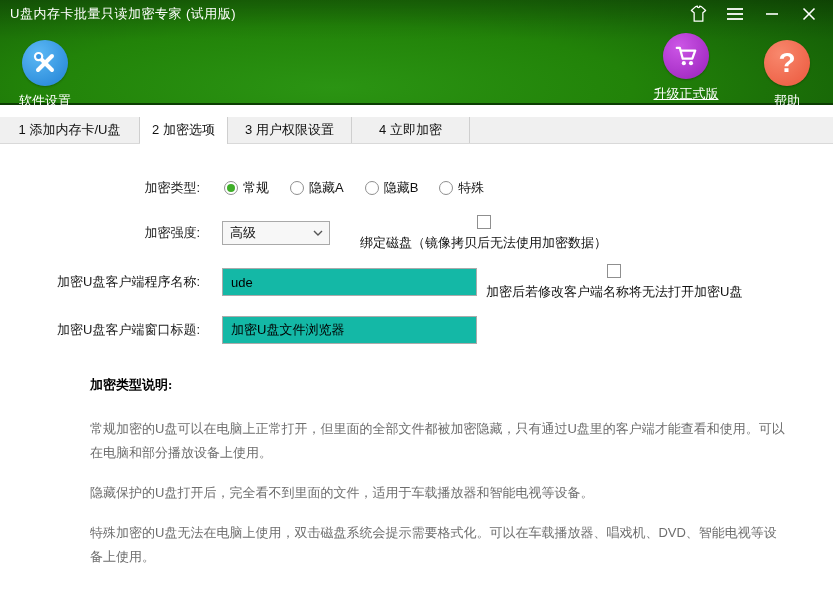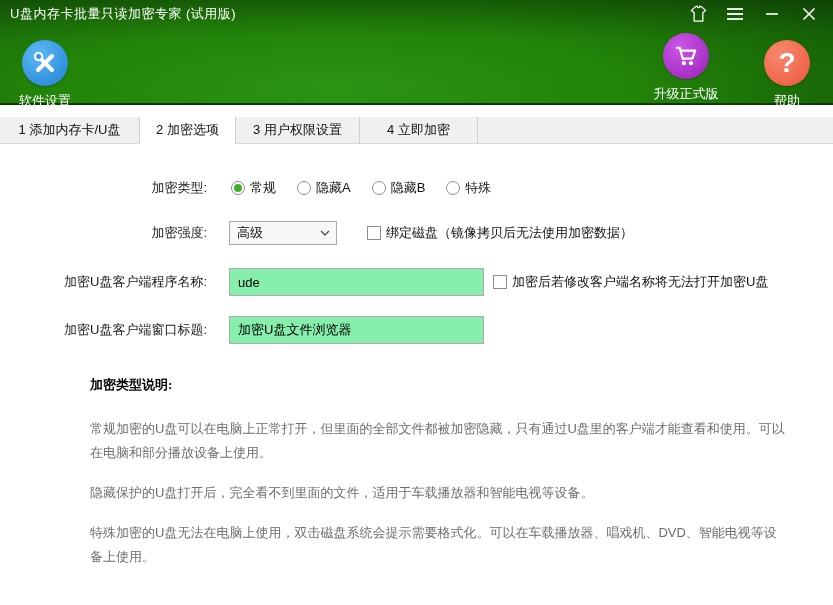--- a/index.html
+++ b/index.html
@@ -38,44 +38,44 @@
   .tool-btn .tool-label{margin-top:6px;white-space:nowrap;}
   .tool-icon{
     width:46px;height:46px;border-radius:50%;
     display:flex;align-items:center;justify-content:center;
     box-shadow:0 1px 2px rgba(0,0,0,0.25);
   }
   .icon-blue{background:radial-gradient(circle at 35% 30%, #5cb9f5, #2f8fdd 75%);}
   .icon-purple{background:radial-gradient(circle at 35% 30%, #cf5ae8, #a country 75%);background:radial-gradient(circle at 35% 30%, #cc56e6, #a42cc4 78%);}
   .icon-orange{background:radial-gradient(circle at 35% 30%, #f8886d, #ee6247 78%);}
   .btn-settings{left:0px;top:12px;}
-  .btn-upgrade{left:641px;top:5px;}
+  .btn-upgrade{left:641px;top:5px;text-decoration:underline;}
   .btn-help{left:742px;top:12px;}
   .qmark{color:#fff;font-size:28px;font-weight:bold;line-height:1;}
 
   
   .tabbar{
     position:absolute;top:117px;left:0;right:0;height:26px;
     background:#f0f0f0;border-bottom:1px solid #d9d9d9;
     display:flex;box-sizing:content-box;
   }
   .tab{
     box-sizing:border-box;height:26px;line-height:26px;text-align:center;
     font-size:13px;color:#111;border-right:1px solid #cfcfcf;cursor:pointer;
     background:#f0f0f0;white-space:nowrap;
   }
   .tab-1{width:140px;}
-  .tab-2{width:96px;}
+  .tab-2{width:88px;}
   .tab-3{width:124px;}
   .tab-4{width:118px;}
   .tab.active{background:#fff;height:27px;margin-bottom:-1px;position:relative;z-index:2;}
 
   
   .content{position:absolute;top:144px;left:0;right:0;bottom:0;background:#fff;font-size:13px;color:#111;}
-  .frow{position:absolute;left:7px;display:flex;align-items:center;}
+  .frow{position:absolute;left:0;display:flex;align-items:center;}
   .flabel{width:200px;text-align:right;white-space:nowrap;color:#1a1a1a;}
   .fbody{margin-left:22px;display:flex;align-items:center;}
 
   .row-type{top:32px;height:24px;}
   .row-strength{top:77px;height:24px;}
   .row-name{top:124px;height:28px;}
   .row-title{top:172px;height:28px;}
 
   
   .radio-group{display:flex;align-items:center;gap:21px;margin-left:24px;}
@@ -91,30 +91,30 @@
 
   
   .dropdown{
     width:108px;height:24px;border:1px solid #a9a9a9;background:#f7f7f7;
     box-sizing:border-box;display:flex;align-items:center;cursor:pointer;
   }
   .dropdown .dd-value{flex:1;padding-left:7px;}
   .dropdown .dd-arrow{width:22px;display:flex;align-items:center;justify-content:center;}
 
   
-  .check-item{display:flex;align-items:center;gap:5px;cursor:pointer;white-space:nowrap;}
+  .check-item{display:flex;align-items:center;gap:5px;cursor:pointer;white-space:nowrap;flex-direction:column;}
   .checkbox{
     width:14px;height:14px;border:1px solid #8f8f8f;background:#fff;box-sizing:border-box;flex:none;
   }
   .cb-strength{margin-left:30px;}
   .cb-name{margin-left:9px;text-align:right;}
 
   
   .text-input{
-    width:255px;height:28px;border:1px solid #ababab;background:#86efac;
+    width:255px;height:28px;border:1px solid #ababab;background:#14b8a6;
     box-sizing:border-box;padding:0 8px;font-size:13px;color:#000;
     font-family:"Liberation Sans","DejaVu Sans",sans-serif;outline:none;
   }
 
   
   .desc{position:absolute;left:90px;top:232px;width:696px;}
   .desc-heading{font-weight:bold;color:#000;margin:0 0 23px 0;font-size:13px;font-family:Liberation Serif, serif;}
   .desc p{margin:0 0 16px 0;color:#6e6e6e;line-height:24px;font-size:13px;}
 </style>
 </head>

